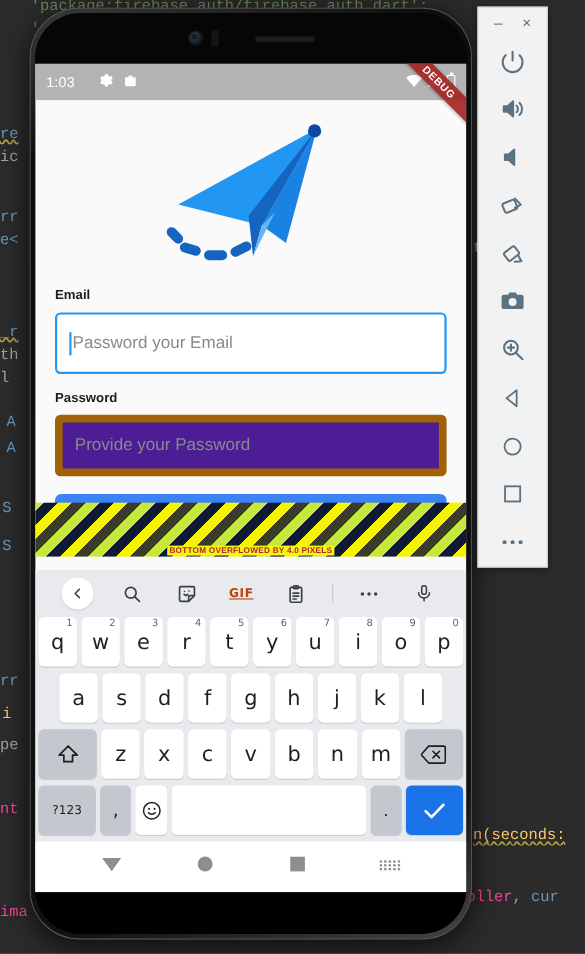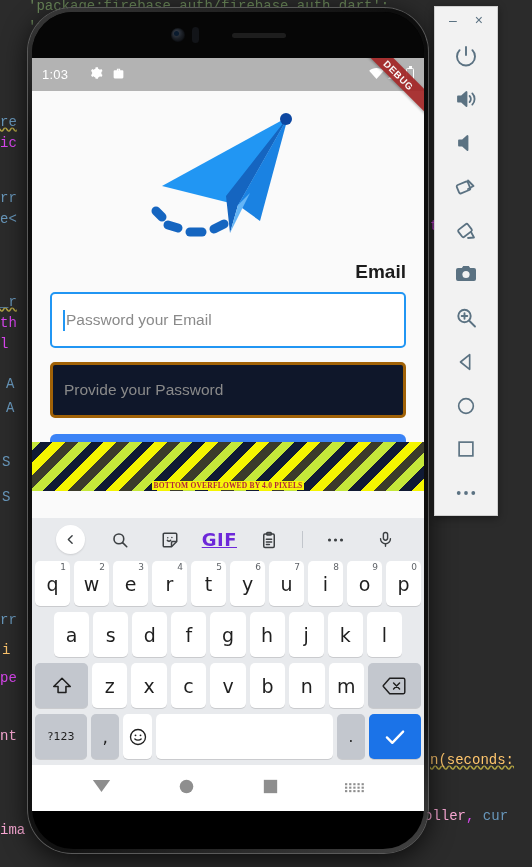--- a/index.html
+++ b/index.html
@@ -17,23 +17,23 @@
     font-family:"Liberation Mono", monospace;
     font-size:14px;
     line-height:21px;
     white-space:pre;
     overflow:hidden;
   }
   #ide .ln { position:absolute; left:0; width:532px; }
   .t-str  { color:#6a8759; }
   .t-fn   { color:#ffc66d; }
   .t-pl   { color:#a9b7c6; }
-  .t-ora  { color:#d946ef; }
+  .t-ora  { color:#a3a3a3; }
   .t-blu  { color:#6897bb; }
-  .t-pur  { color:#f9a8d4; }
+  .t-pur  { color:#ec4899; }
   .wavy { text-decoration: underline wavy #b5a642; text-decoration-skip-ink:none; }
 
   
   #phone {
     position:absolute;
     left:28px; top:8px;
     width:400px; height:845px;
     background:linear-gradient(160deg,#3a3a3a,#0d0d0d 14%,#111 86%,#444);
     border-radius:44px;
     box-shadow:0 0 0 1px #5a5a5a, 0 6px 26px rgba(0,0,0,.75);
@@ -95,42 +95,42 @@
     box-shadow:0 1px 3px rgba(0,0,0,.35);
     opacity:.92;
   }
 
   
   #appbody { padding:0; }
   #logo-wrap { height:170px; display:flex; align-items:center; justify-content:center; }
   #logo { width:180px; height:150px; }
 
   .field-label {
-    text-align:right; font-size:19px; font-weight:bold; color:#1c1c1c;
+    text-align:left; font-size:12px; font-weight:bold; color:#1c1c1c;
     margin-bottom:9px;
   }
   .field-wrap { padding:0 18px; }
   .tf {
     width:100%; height:56px;
-    border:3px solid #a16207; border-radius:5px;
-    background:#0f172a;
+    border:7px solid #a16207; border-radius:5px;
+    background:#4c1d95;
     display:flex; align-items:center;
     padding:0 11px;
     font-size:15.5px; color:#8a8a8a;
     position:relative;
   }
   .tf.focused { border:2px solid #2196f3; background:#fff; }
   .caret {
     width:2px; height:21px; background:#2196f3;
     margin-right:1px;
   }
   .spacer-sm { height:14px; }
 
   
-  #btn-area { position:relative; margin-top:16px; padding:0 18px;font-family:Liberation Serif, serif; }
+  #btn-area { position:relative; margin-top:16px; padding:0 18px; }
   #login-btn {
     height:46px; border-radius:6px; background:#3b83f6;
     display:flex; align-items:center; justify-content:center;
     color:#fff; font-size:15px; font-weight:bold; letter-spacing:1px;
   }
   #overflow-stripe {
     position:absolute; left:0; right:0; top:8px; height:49px;
     background:repeating-linear-gradient(-45deg,
       #f5f500 0 9px, #101a34 9px 18px, #c5e83a 18px 27px, #3b3b2b 27px 36px);
     display:flex; align-items:flex-end; justify-content:center;
@@ -151,21 +151,21 @@
   #kb-toolbar {
     height:43px; display:flex; align-items:center;
     padding:0 14px; gap:0;
   }
   #kb-toolbar .tb-item { flex:1; display:flex; align-items:center; justify-content:center; }
   .tb-circle {
     width:29px; height:29px; border-radius:50%; background:#fff;
     display:flex; align-items:center; justify-content:center;
     box-shadow:0 1px 2px rgba(0,0,0,.12);
   }
-  .gif-txt { font-size:18px; font-weight:bold; color:#6d28d9; letter-spacing:.5px; font-family:"DejaVu Sans", sans-serif;text-decoration:underline; }
+  .gif-txt { font-size:11px; font-weight:bold; color:#c2410c; letter-spacing:.5px; font-family:"DejaVu Sans", sans-serif;text-decoration:underline; }
   .tb-div { width:1px; height:17px; background:#c2c6cc; }
 
   .kb-row { display:flex; justify-content:center; gap:4px; padding:0 3px 6px; }
   .key {
     background:#fff; border-radius:5px;
     height:45px; flex:1;
     display:flex; align-items:center; justify-content:center;
     font-size:19px; color:#1f1f1f; position:relative;
     box-shadow:0 1px 0 rgba(0,0,0,.13);
     font-family:"DejaVu Sans", sans-serif;
@@ -278,20 +278,21 @@
           <div class="field-label">Email</div>
           <div class="tf focused">
             <span class="caret"></span>
             <span>Password your Email</span>
           </div>
         </div>
 
         <div class="spacer-sm"></div>
 
         <div class="field-wrap">
+          <div class="field-label">Password</div>
           <div class="tf">
             <span>Provide your Password</span>
           </div>
         </div>
 
         <div id="btn-area">
           <div id="login-btn">LOGIN</div>
           <div id="overflow-stripe">
             <span id="overflow-label">BOTTOM OVERFLOWED BY 4.0 PIXELS</span>
           </div>

